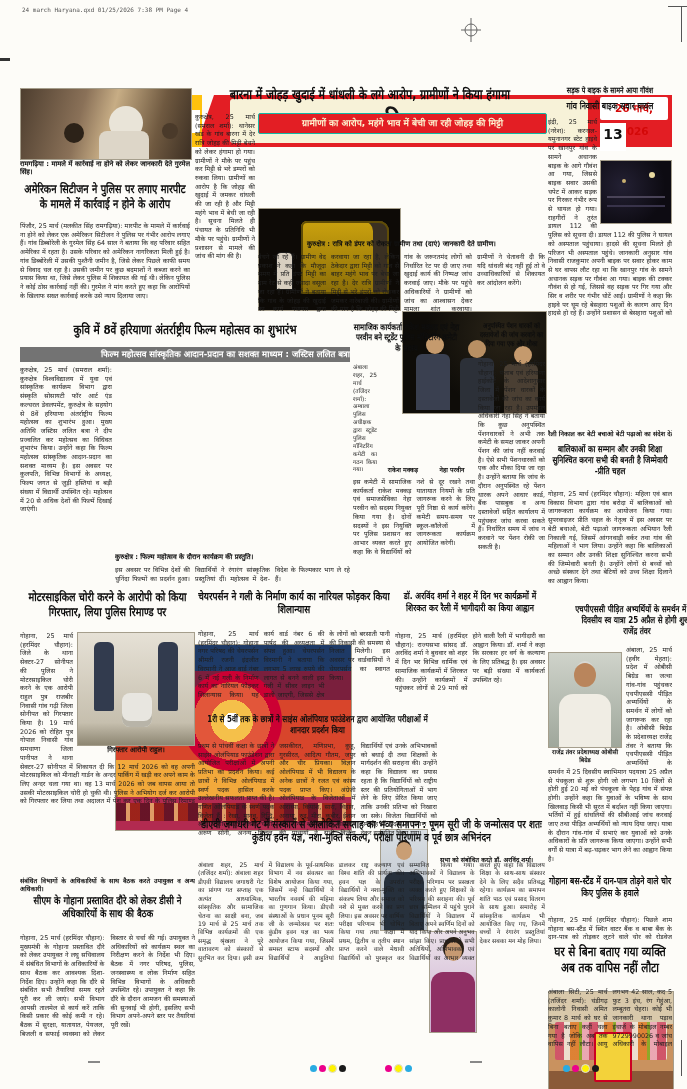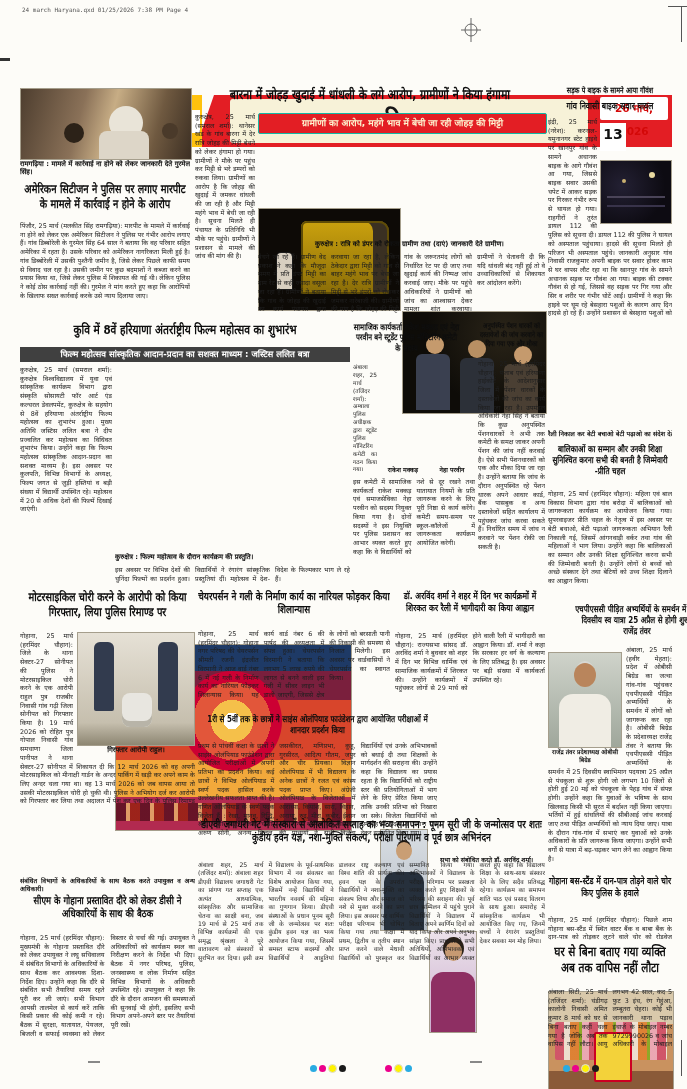--- a/index.html
+++ b/index.html
@@ -9,21 +9,21 @@
   .hl{font-weight:700;color:#0e0e0e;text-align:center;line-height:1.22;overflow:hidden;}
   .cond{width:125%;transform:scaleX(.8);transform-origin:0 0;text-align:center;}
   .nw{white-space:nowrap;}
   .bt{font-size:6.4px;line-height:1.36;text-align:justify;color:#1f1f1f;overflow:hidden;}
   .cap{font-size:6.8px;font-weight:700;color:#111;line-height:1.25;overflow:hidden;}
   .photo{position:relative;overflow:hidden;border:1px solid #a59e8c;background:#999;}
   .photo::before,.photo::after{content:"";position:absolute;}
   .fr{float:right;}
   .fl{float:left;}
   .redbox{background:#e31e24;color:#fdf3cf;font-weight:700;text-align:center;border:1px solid #14b8a6;border-radius:2px;}
-  .subred{background:#404040;color:#ffffff;font-weight:700;text-align:center;}
+  .subred{background:#737373;color:#ffffff;font-weight:700;text-align:right;}
   .dot{display:inline-block;width:7px;height:7px;border-radius:50%;margin-right:2px;vertical-align:middle;}
   .mark{background:#555;}
   
   .ph-men{background:linear-gradient(105deg,#4e3e2f,#8a7158 35%,#c7ad85 52%,#6f5940 78%,#3c2f23);}
   .ph-men::before{width:34px;height:34px;border-radius:50%;background:#e9e4d8;left:52%;top:24%;box-shadow:-52px 10px 0 -7px #2c2218,44px 8px 0 -9px #4a3a2a;}
   .ph-men::after{left:46%;top:60%;width:50px;height:40px;background:#ddd6c8;border-radius:8px 8px 0 0;}
   .ph-truck{background:#0d0a06;}
   .ph-truck::before{left:30%;top:12%;width:62%;height:72%;background:linear-gradient(#caa10e,#8a6d08);border-radius:6px 10px 2px 2px;box-shadow:inset 0 0 0 2px #5f4c06,inset -16px 0 0 #3a3022;}
   .ph-truck::after{left:13%;top:44%;width:15px;height:36px;background:#d8cfc0;border-radius:4px 4px 0 0;box-shadow:0 0 0 1px #1a1a1a;}
   .ph-nmen{background:radial-gradient(circle at 70% 20%,#2a2418,#0e0c08 60%);}
@@ -97,21 +97,21 @@
   <div class="abs cap" style="left:20px;top:160px;width:170px;height:20px;text-align:justify;">रामगढ़िया : मामले में कार्रवाई ना होने को लेकर जानकारी देते गुरमेल सिंह।</div>
   <div class="abs bt" style="left:20px;top:222px;width:170px;height:96px;">पिंजौर, 25 मार्च (मलकीत सिंह रामगढ़िया): मारपीट के मामले में कार्रवाई ना होने को लेकर एक अमेरिकन सिटीजन ने पुलिस पर गंभीर आरोप लगाए हैं। गांव डिब्बोरेली के गुरमेल सिंह 64 साल ने बताया कि वह परिवार सहित अमेरिका में रहता है। उसके परिवार को अमेरिकन नागरिकता मिली हुई है। गांव डिब्बोरेली में उसकी पुश्तैनी जमीन है, जिसे लेकर पिछले काफी समय से विवाद चल रहा है। उसकी जमीन पर कुछ बदमाशों ने कब्जा करने का प्रयास किया था, जिसे लेकर पुलिस में शिकायत की गई थी। लेकिन पुलिस ने कोई ठोस कार्रवाई नहीं की। गुरमेल ने मांग करते हुए कहा कि आरोपियों के खिलाफ सख्त कार्रवाई करके उसे न्याय दिलाया जाए।</div>
 
   <div class="abs hl" style="left:195px;top:86px;width:350px;height:24px;font-size:13.5px;">
       <div class="cond nw">बारना में जोहड़ खुदाई में धांधली के लगे आरोप, ग्रामीणों ने किया हंगामा</div>
     </div>
   <div class="abs bt" style="left:195px;top:113px;width:60px;height:205px;">कुरुक्षेत्र, 25 मार्च (समराल शर्मा): थानेसर खंड के गांव बारना में देर रात्रि जोहड़ की मिट्टी बेचने को लेकर हंगामा हो गया। ग्रामीणों ने मौके पर पहुंच कर मिट्टी से भरे डम्परों को रुकवा लिया। ग्रामीणों का आरोप है कि जोहड़ की खुदाई में जमकर धांधली की जा रही है और मिट्टी महंगे भाव में बेची जा रही है। सूचना मिलते ही पंचायत के प्रतिनिधि भी मौके पर पहुंचे। ग्रामीणों ने प्रशासन से मामले की जांच की मांग की है।</div>
   <div class="abs redbox" style="left:258px;top:113px;width:287px;height:19px;font-size:9px;line-height:19px;white-space:nowrap;">ग्रामीणों का आरोप, महंगे भाव में बेची जा रही जोहड़ की मिट्टी</div>
   <div class="abs photo ph-truck" style="left:258px;top:136px;width:141px;height:101px;"></div>
   <div class="abs photo ph-nmen" style="left:402px;top:136px;width:143px;height:101px;"></div>
-  <div class="abs cap" style="left:258px;top:240px;width:287px;height:11px;text-align:center;white-space:nowrap;margin-left:8px;">कुरुक्षेत्र : रात्रि को डंपर को रोकता ग्रामीण तथा (दाएं) जानकारी देते ग्रामीण।</div>
+  <div class="abs cap" style="left:258px;top:240px;width:287px;height:11px;text-align:center;white-space:nowrap;">कुरुक्षेत्र : रात्रि को डंपर को रोकता ग्रामीण तथा (दाएं) जानकारी देते ग्रामीण।</div>
   <div class="abs bt" style="left:258px;top:253px;width:287px;height:65px;column-count:4;column-gap:5px;">बेचने जा रहे हैं। ग्रामीण वेद प्रकाश ने कहा कि मौजूदा समय में प्रति डंपर मिट्टी का दाम रेट से कहीं ज्यादा वसूला जा रहा है। ग्रामीणों ने बताया कि गांव के जोहड़ की खुदाई का कार्य पंचायत द्वारा करवाया जा रहा है, लेकिन ठेकेदार द्वारा मिट्टी को गांव से बाहर महंगे भाव पर बेचा जा रहा है। देर रात्रि ग्रामीणों ने मिट्टी से भरे डंपरों को रोककर जमकर नारेबाजी की। ग्रामीणों की मांग है कि जोहड़ की मिट्टी गांव के जरूरतमंद लोगों को निर्धारित रेट पर दी जाए तथा खुदाई कार्य की निष्पक्ष जांच करवाई जाए। मौके पर पहुंचे अधिकारियों ने ग्रामीणों को जांच का आश्वासन देकर मामला शांत करवाया। ग्रामीणों ने चेतावनी दी कि यदि धांधली बंद नहीं हुई तो वे उच्चाधिकारियों से शिकायत कर आंदोलन करेंगे।</div>
 
   <div class="abs hl" style="left:548px;top:86px;width:124px;height:13px;font-size:8px;">
       <div class="cond nw">सड़क पे बाइक के सामने आया गौवंश</div>
     </div>
   <div class="abs hl" style="left:548px;top:100px;width:124px;height:15px;font-size:9.5px;">
       <div class="cond nw">गांव निवासी बाइक सवार घायल</div>
     </div>
   <div class="abs bt" style="left:548px;top:118px;width:124px;height:200px;">
     <div class="photo ph-nroad fr" style="width:70px;height:62px;margin:42px 0 2px 3px;"></div>

